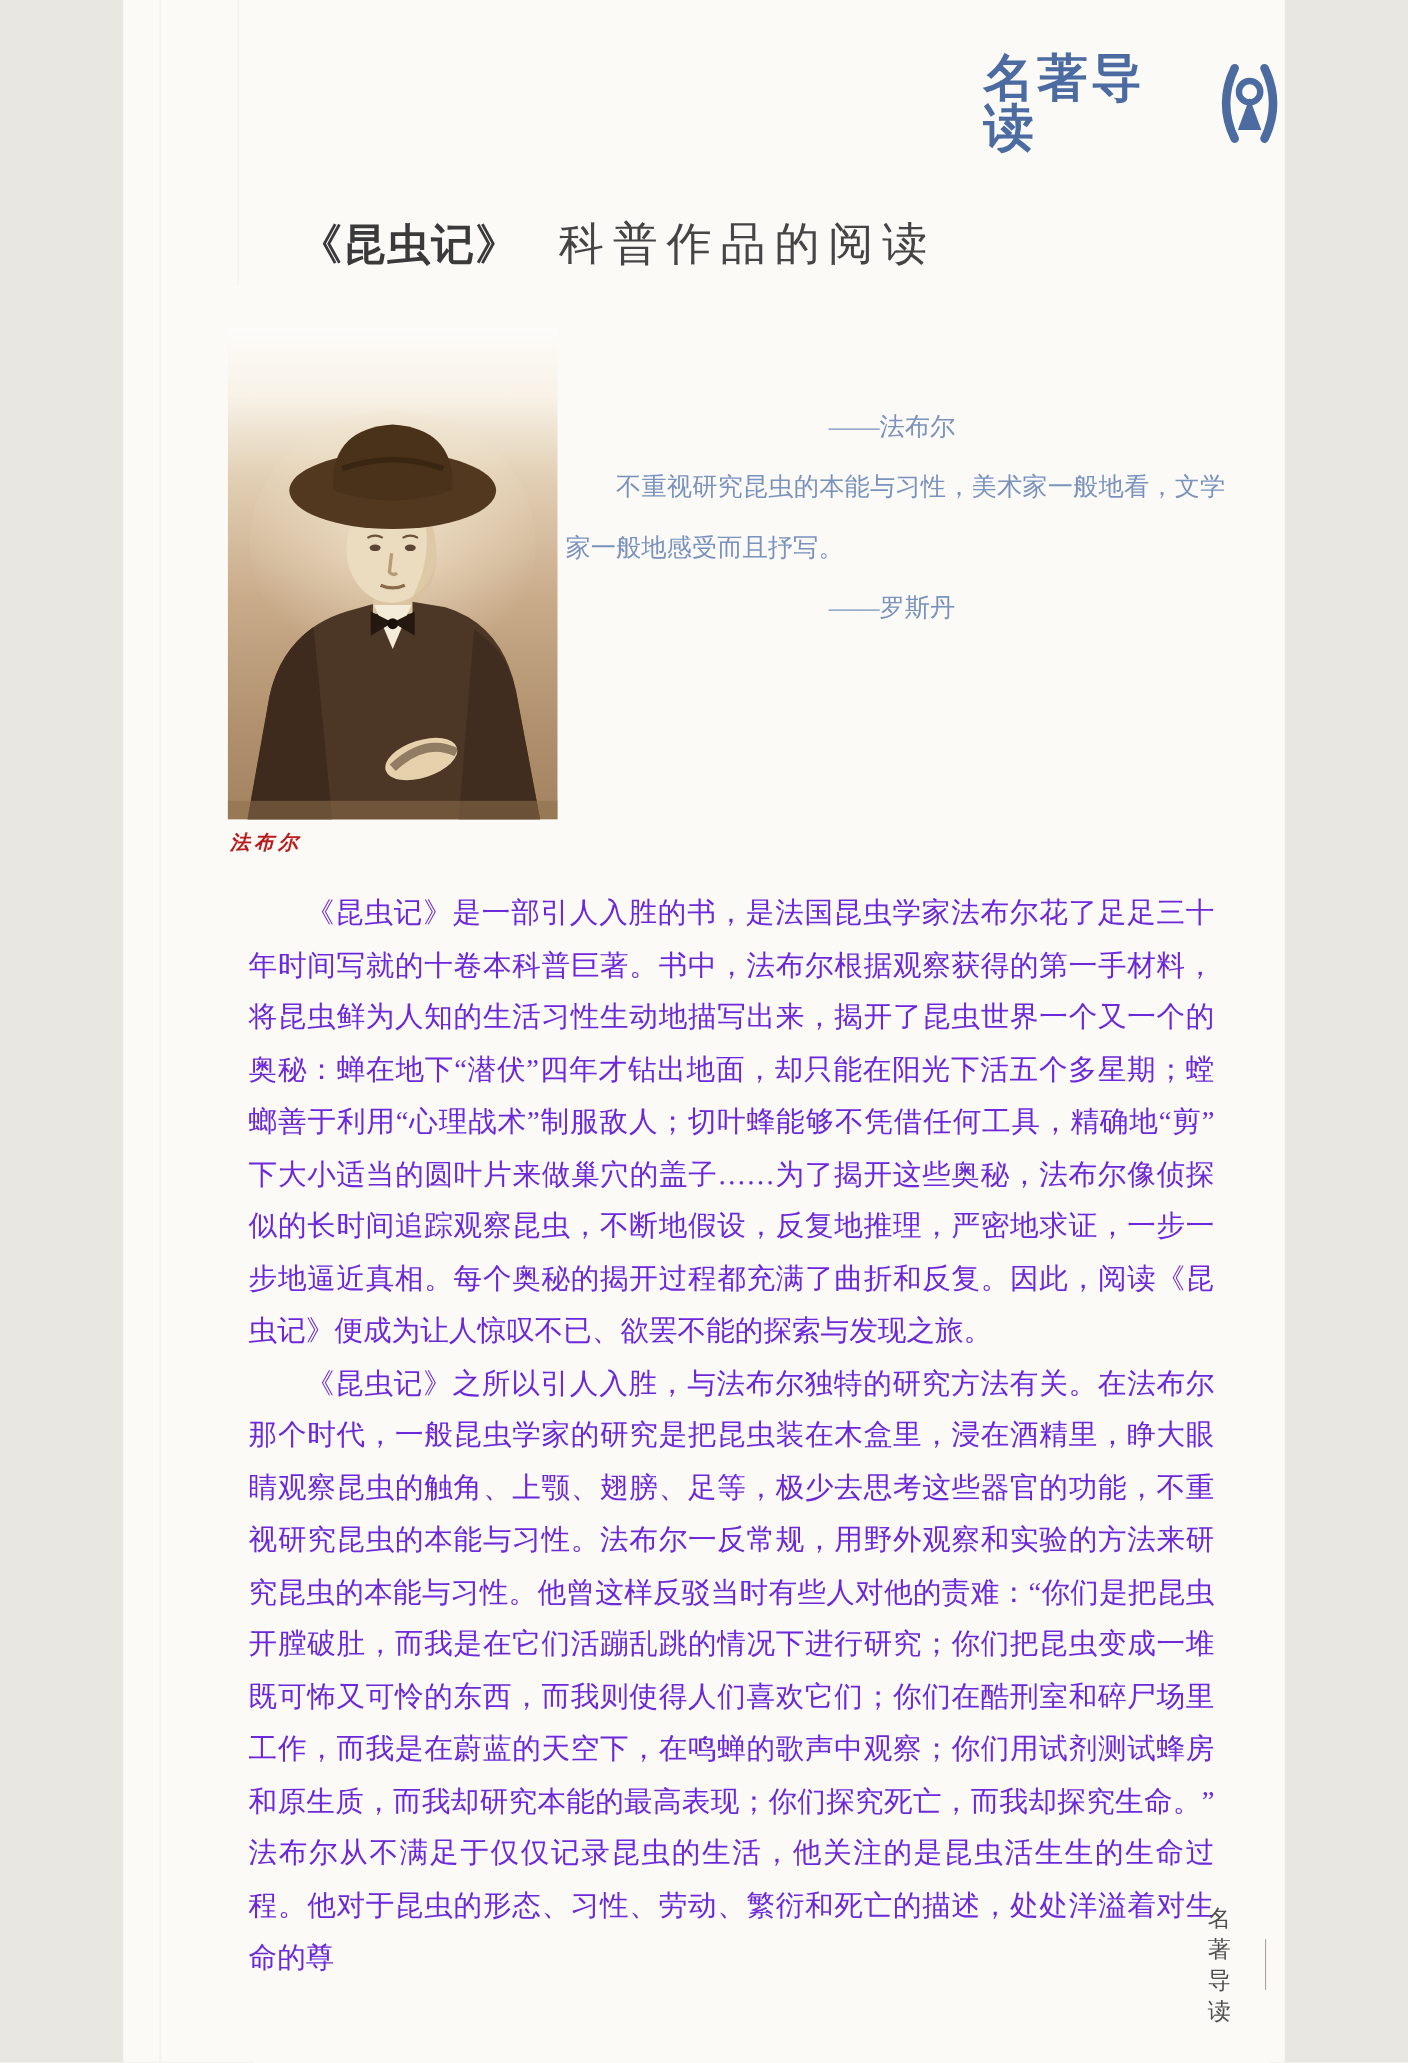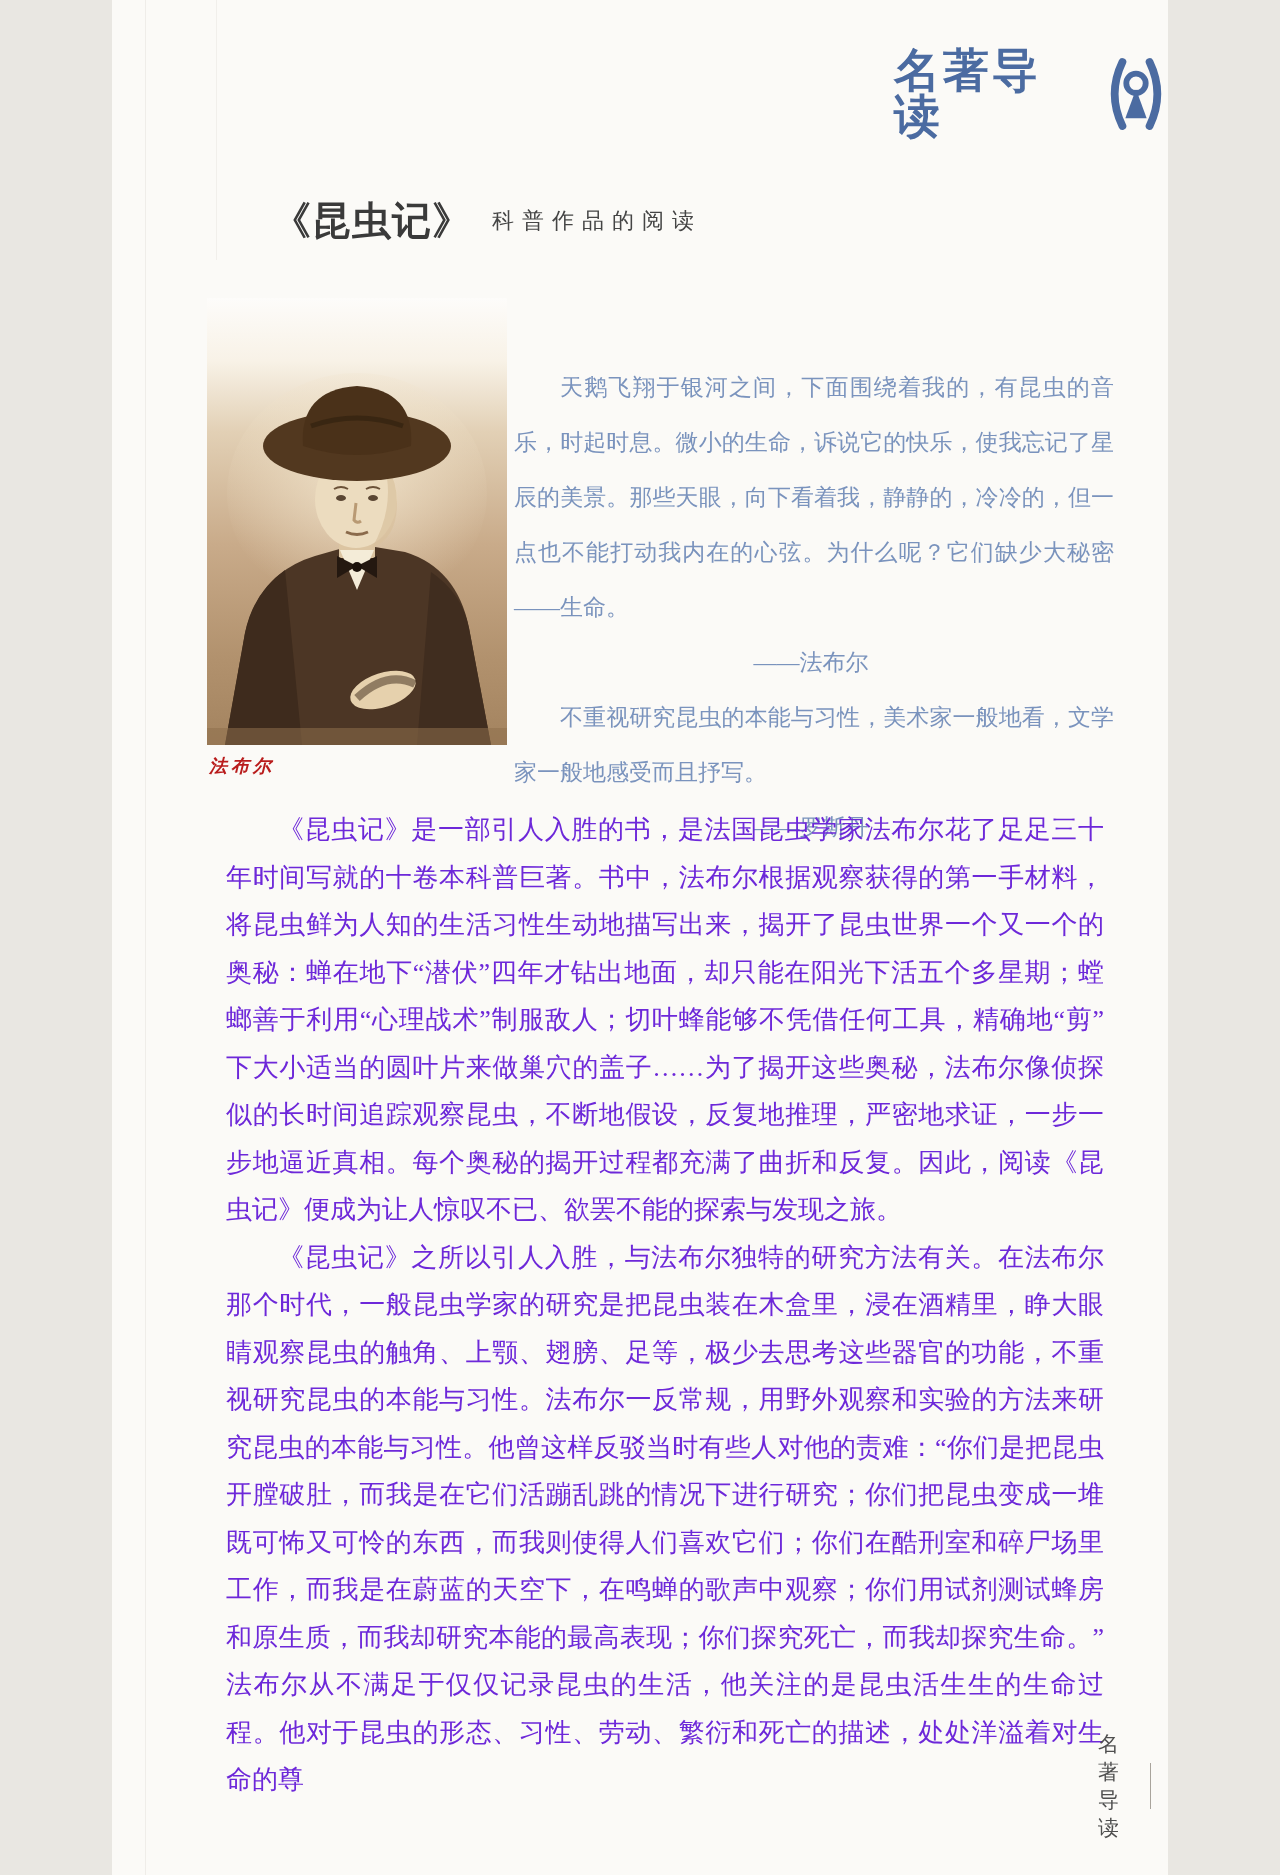--- a/index.html
+++ b/index.html
@@ -12,21 +12,21 @@
   .scan-edge2{position:absolute;left:104px;top:0;width:1px;height:260px;background:#f1efeb;}
 
   
   .header{position:absolute;top:48px;left:782px;display:flex;align-items:center;gap:16px;}
   .header-title{font-size:46px;font-weight:700;color:#4b6ba1;letter-spacing:3px;line-height:1;}
   .header-icon svg{display:block;}
 
   
   .title-row{position:absolute;top:194px;left:160px;display:flex;align-items:center;white-space:nowrap;}
   .book-title{font-size:39px;font-weight:700;color:#3a3a3a;letter-spacing:1px;}
-  .subtitle{font-size:22px;font-weight:400;color:#454545;margin-left:20px;letter-spacing:8px;}
+  .subtitle{font-size:41px;font-weight:400;color:#454545;margin-left:36px;letter-spacing:8px;}
 
   
   .photo{position:absolute;left:95px;top:298px;width:300px;height:447px;margin:0;}
   .photo svg{display:block;}
   .photo-caption{
     position:absolute;left:97px;top:754px;font-size:18px;font-weight:700;
     font-style:italic;color:#b91c1c;letter-spacing:4px;
   }
 
   
@@ -115,21 +115,20 @@
 
       <ellipse cx="176" cy="392" rx="34" ry="17" fill="#e6d1ad" transform="rotate(-18 176 392)"></ellipse>
       <path d="M 150 400 Q 180 372 208 386" fill="none" stroke="#3a2817" stroke-width="8" opacity="0.5"></path>
 
       <rect x="0" y="430" width="300" height="17" fill="#8e6f4d" opacity="0.55"></rect>
     </svg>
   </figure>
   <div class="photo-caption">法布尔</div>
 
   <div class="quotes">
-    <p>天鹅飞翔于银河之间，下面围绕着我的，有昆虫的音乐，时起时息。微小的生命，诉说它的快乐，使我忘记了星辰的美景。那些天眼，向下看着我，静静的，冷冷的，但一点也不能打动我内在的心弦。为什么呢？它们缺少大秘密——生命。</p>
     <p class="attr">——法布尔</p>
     <p>不重视研究昆虫的本能与习性，美术家一般地看，文学家一般地感受而且抒写。</p>
     <p class="attr">——罗斯丹</p>
   </div>
 
   <div class="body-text">
     <p>《昆虫记》是一部引人入胜的书，是法国昆虫学家法布尔花了足足三十年时间写就的十卷本科普巨著。书中，法布尔根据观察获得的第一手材料，将昆虫鲜为人知的生活习性生动地描写出来，揭开了昆虫世界一个又一个的奥秘：蝉在地下“潜伏”四年才钻出地面，却只能在阳光下活五个多星期；螳螂善于利用“心理战术”制服敌人；切叶蜂能够不凭借任何工具，精确地“剪”下大小适当的圆叶片来做巢穴的盖子……为了揭开这些奥秘，法布尔像侦探似的长时间追踪观察昆虫，不断地假设，反复地推理，严密地求证，一步一步地逼近真相。每个奥秘的揭开过程都充满了曲折和反复。因此，阅读《昆虫记》便成为让人惊叹不已、欲罢不能的探索与发现之旅。</p>
     <p>《昆虫记》之所以引人入胜，与法布尔独特的研究方法有关。在法布尔那个时代，一般昆虫学家的研究是把昆虫装在木盒里，浸在酒精里，睁大眼睛观察昆虫的触角、上颚、翅膀、足等，极少去思考这些器官的功能，不重视研究昆虫的本能与习性。法布尔一反常规，用野外观察和实验的方法来研究昆虫的本能与习性。他曾这样反驳当时有些人对他的责难：“你们是把昆虫开膛破肚，而我是在它们活蹦乱跳的情况下进行研究；你们把昆虫变成一堆既可怖又可怜的东西，而我则使得人们喜欢它们；你们在酷刑室和碎尸场里工作，而我是在蔚蓝的天空下，在鸣蝉的歌声中观察；你们用试剂测试蜂房和原生质，而我却研究本能的最高表现；你们探究死亡，而我却探究生命。”法布尔从不满足于仅仅记录昆虫的生活，他关注的是昆虫活生生的生命过程。他对于昆虫的形态、习性、劳动、繁衍和死亡的描述，处处洋溢着对生命的尊</p>
   </div>
 

